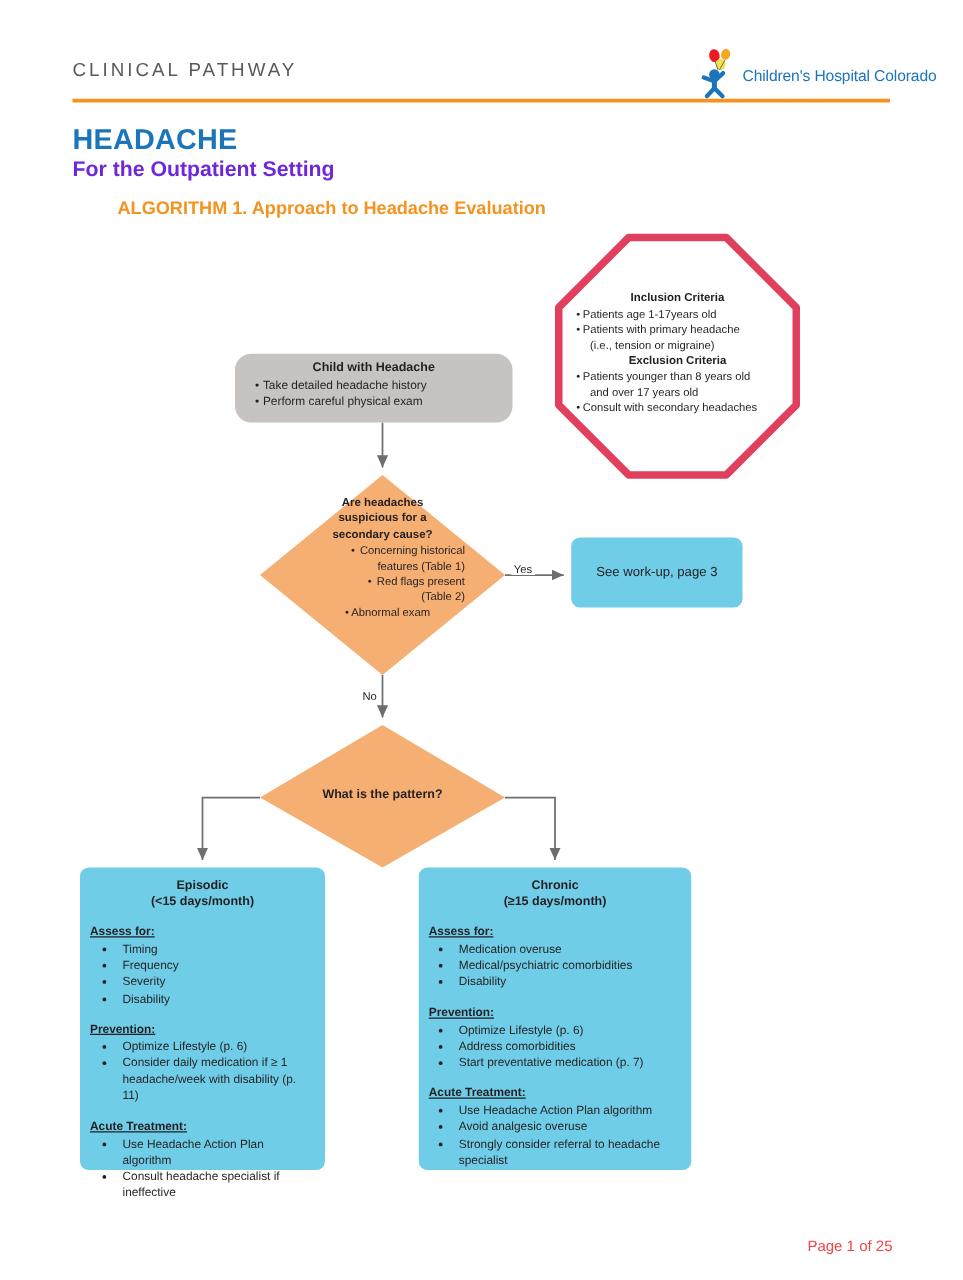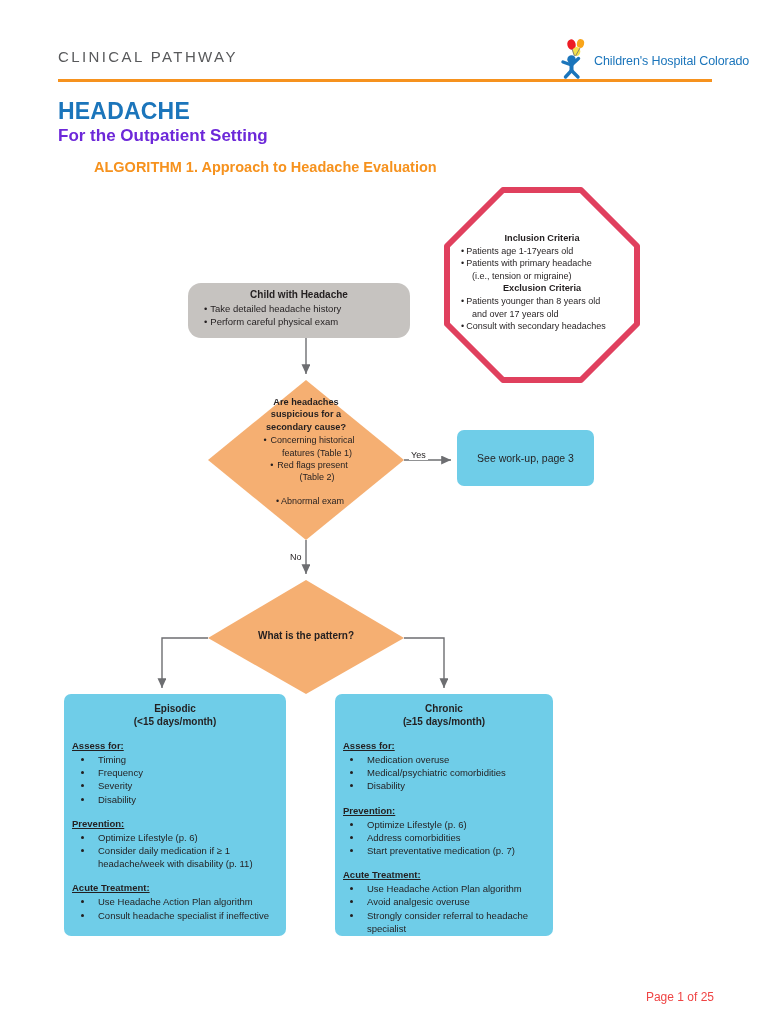--- a/index.html
+++ b/index.html
@@ -166,24 +166,24 @@
     position: absolute;
     left: 240px;
     top: 396px;
     width: 132px;
     text-align: center;
     font-size: 9px;
     line-height: 12.4px;
   }
   .d1-head { font-weight: bold; font-size: 9.2px; }
   .d1-list {
-    margin: 1px 0 11px 0;
+    margin: 1px 0 0 0;
     padding: 0 0 0 6px;
     list-style: none;
-    text-align: center;
+    text-align: right;
   }
   .d1-list li { text-indent: -8px; padding-left: 8px; }
   .d1-list li.bullet::before { content: "\2022"; margin-right: 4px; }
   .d1-list li.cont { text-indent: 0; padding-left: 16px; }
   .d1-last { text-align: center; padding-left: 8px; }
 
   
   .workup-box {
     left: 457px;
     top: 430px;
@@ -218,21 +218,21 @@
   }
   .lbl-yes { left: 409px; top: 450px; }
   .lbl-no  { left: 288px; top: 552px; }
 
   
   .outcome {
     background: #6fcde8;
     border-radius: 7px;
     padding: 8px 0 10px 0;
   }
-  .outcome-episodic { left: 64px; top: 694px; width: 222px; height: 242px; }
+  .outcome-episodic { left: 64px; top: 694px; width: 196px; height: 242px; }
   .outcome-chronic  { left: 335px; top: 694px; width: 218px; height: 242px; }
 
   .out-title {
     text-align: center;
     font-size: 10px;
     font-weight: bold;
     line-height: 13px;
   }
   .out-body { margin-top: 12px; padding: 0 8px; }
   .sect-head {

